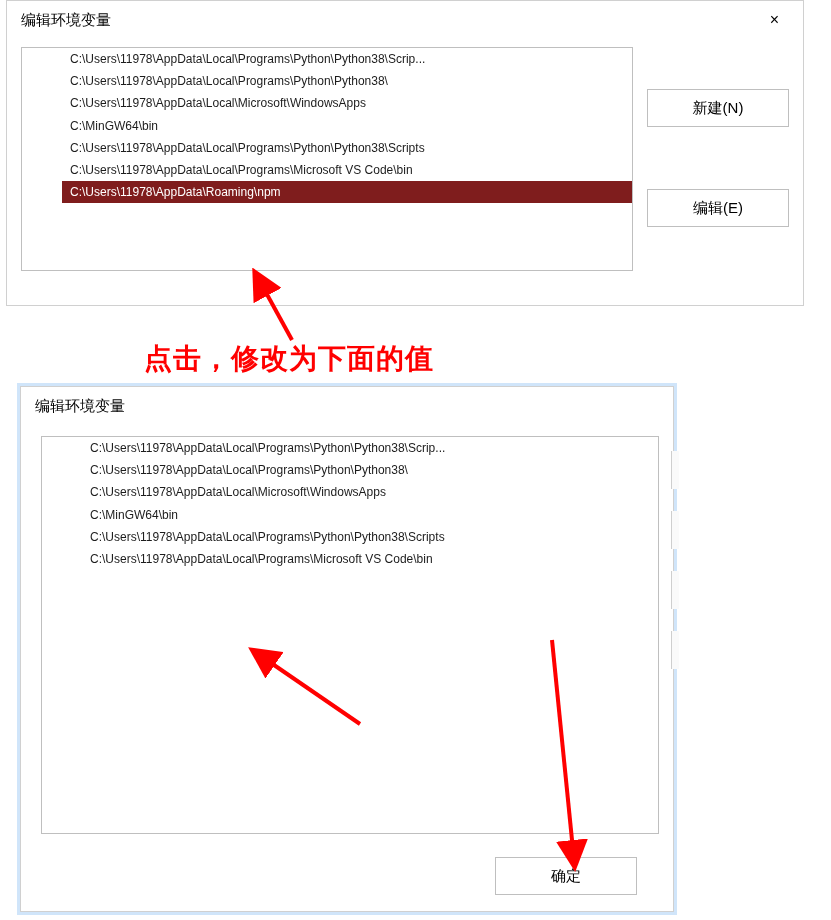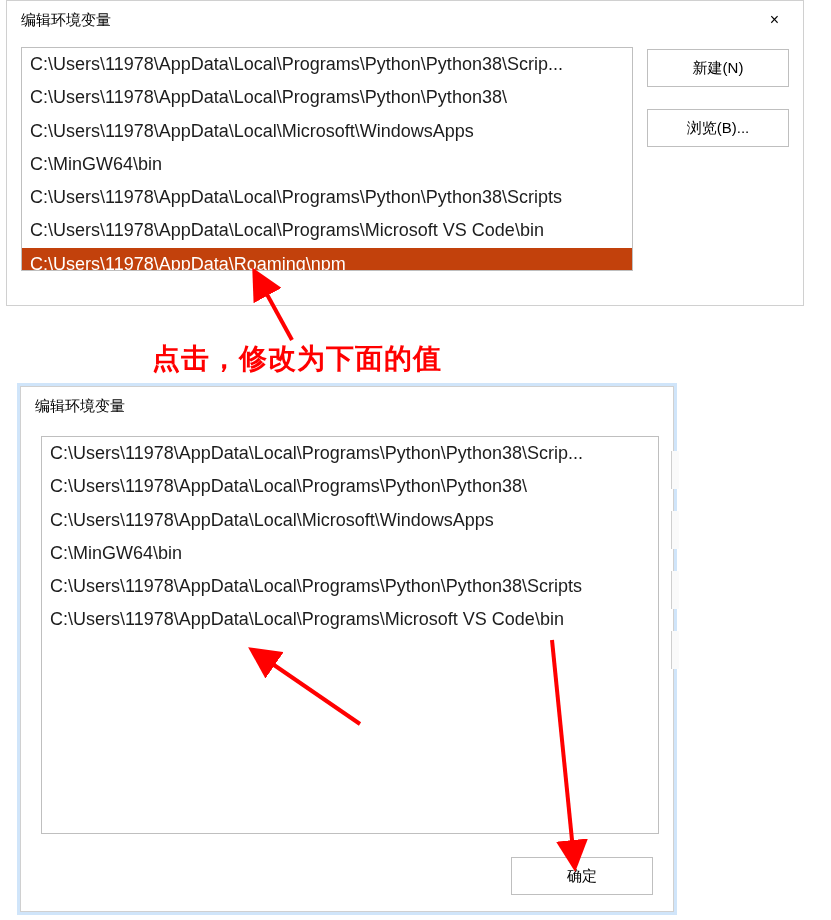--- a/index.html
+++ b/index.html
@@ -48,72 +48,74 @@
   }
   .dialog-body {
     display: flex;
     padding: 8px 14px 0 14px;
   }
   .listbox {
     flex: 1;
     border: 1px solid #bfbfbf;
     background: #fff;
     min-height: 200px;
-    font-size: 18px;
+    font-size: 12px;
     line-height: 1.85;
     overflow: hidden;
+    padding-left: 40px;
   }
   .listbox .row {
     padding: 0 8px;
     white-space: nowrap;
     overflow: hidden;
     text-overflow: ellipsis;
     color: #1c1c1c;
     cursor: default;
   }
   .listbox .row.selected {
-    background: #c2410c;
+    background: #7f1d1d;
     color: #fff;
   }
   .btncol {
     width: 142px;
     margin-left: 14px;
     display: flex;
     flex-direction: column;
     gap: 22px;
     padding-top: 2px;
   }
   .winbtn {
     height: 38px;
     border: 1px solid #bfbfbf;
     background: #fff;
     font-size: 15px;
     color: #000;
     display: flex;
     align-items: center;
     justify-content: center;
     cursor: default;
+    margin-top: 40px;
   }
   .winbtn.ok {
     width: 142px;
   }
   .dialog2 .dialog-body {
     padding: 18px 14px 0 20px;
   }
   .dialog2 .listbox {
     min-height: 398px;
   }
   .dialog2-footer {
     position: absolute;
-    right: 20px;
+    right: 36px;
     bottom: 16px;
   }
   .annotation-text {
     position: absolute;
-    left: 152px;
+    left: 144px;
     top: 340px;
     font-size: 28px;
     font-weight: 700;
     color: #ff0000;
     letter-spacing: 1px;
   }
   svg.arrow {
     position: absolute;
     pointer-events: none;
   }
@@ -139,21 +141,21 @@
       <div class="row">C:\Users\11978\AppData\Local\Programs\Python\Python38\Scrip...</div>
       <div class="row">C:\Users\11978\AppData\Local\Programs\Python\Python38\</div>
       <div class="row">C:\Users\11978\AppData\Local\Microsoft\WindowsApps</div>
       <div class="row">C:\MinGW64\bin</div>
       <div class="row">C:\Users\11978\AppData\Local\Programs\Python\Python38\Scripts</div>
       <div class="row">C:\Users\11978\AppData\Local\Programs\Microsoft VS Code\bin</div>
       <div class="row selected">C:\Users\11978\AppData\Roaming\npm</div>
     </div>
     <div class="btncol">
       <div class="winbtn">新建(N)</div>
-      <div class="winbtn">浏览(B)...</div>
+      <div class="winbtn">编辑(E)</div>
     </div>
   </div>
 </div>
 
 <div class="annotation-text">点击，修改为下面的值</div>
 
 <svg class="arrow" style="left:240px; top:268px; width:80px; height:80px;">
   <defs>
     <marker id="ah1" markerWidth="8" markerHeight="8" refX="5" refY="4" orient="auto">
       <polygon points="0 0, 8 4, 0 8" fill="#ff0000"></polygon>

